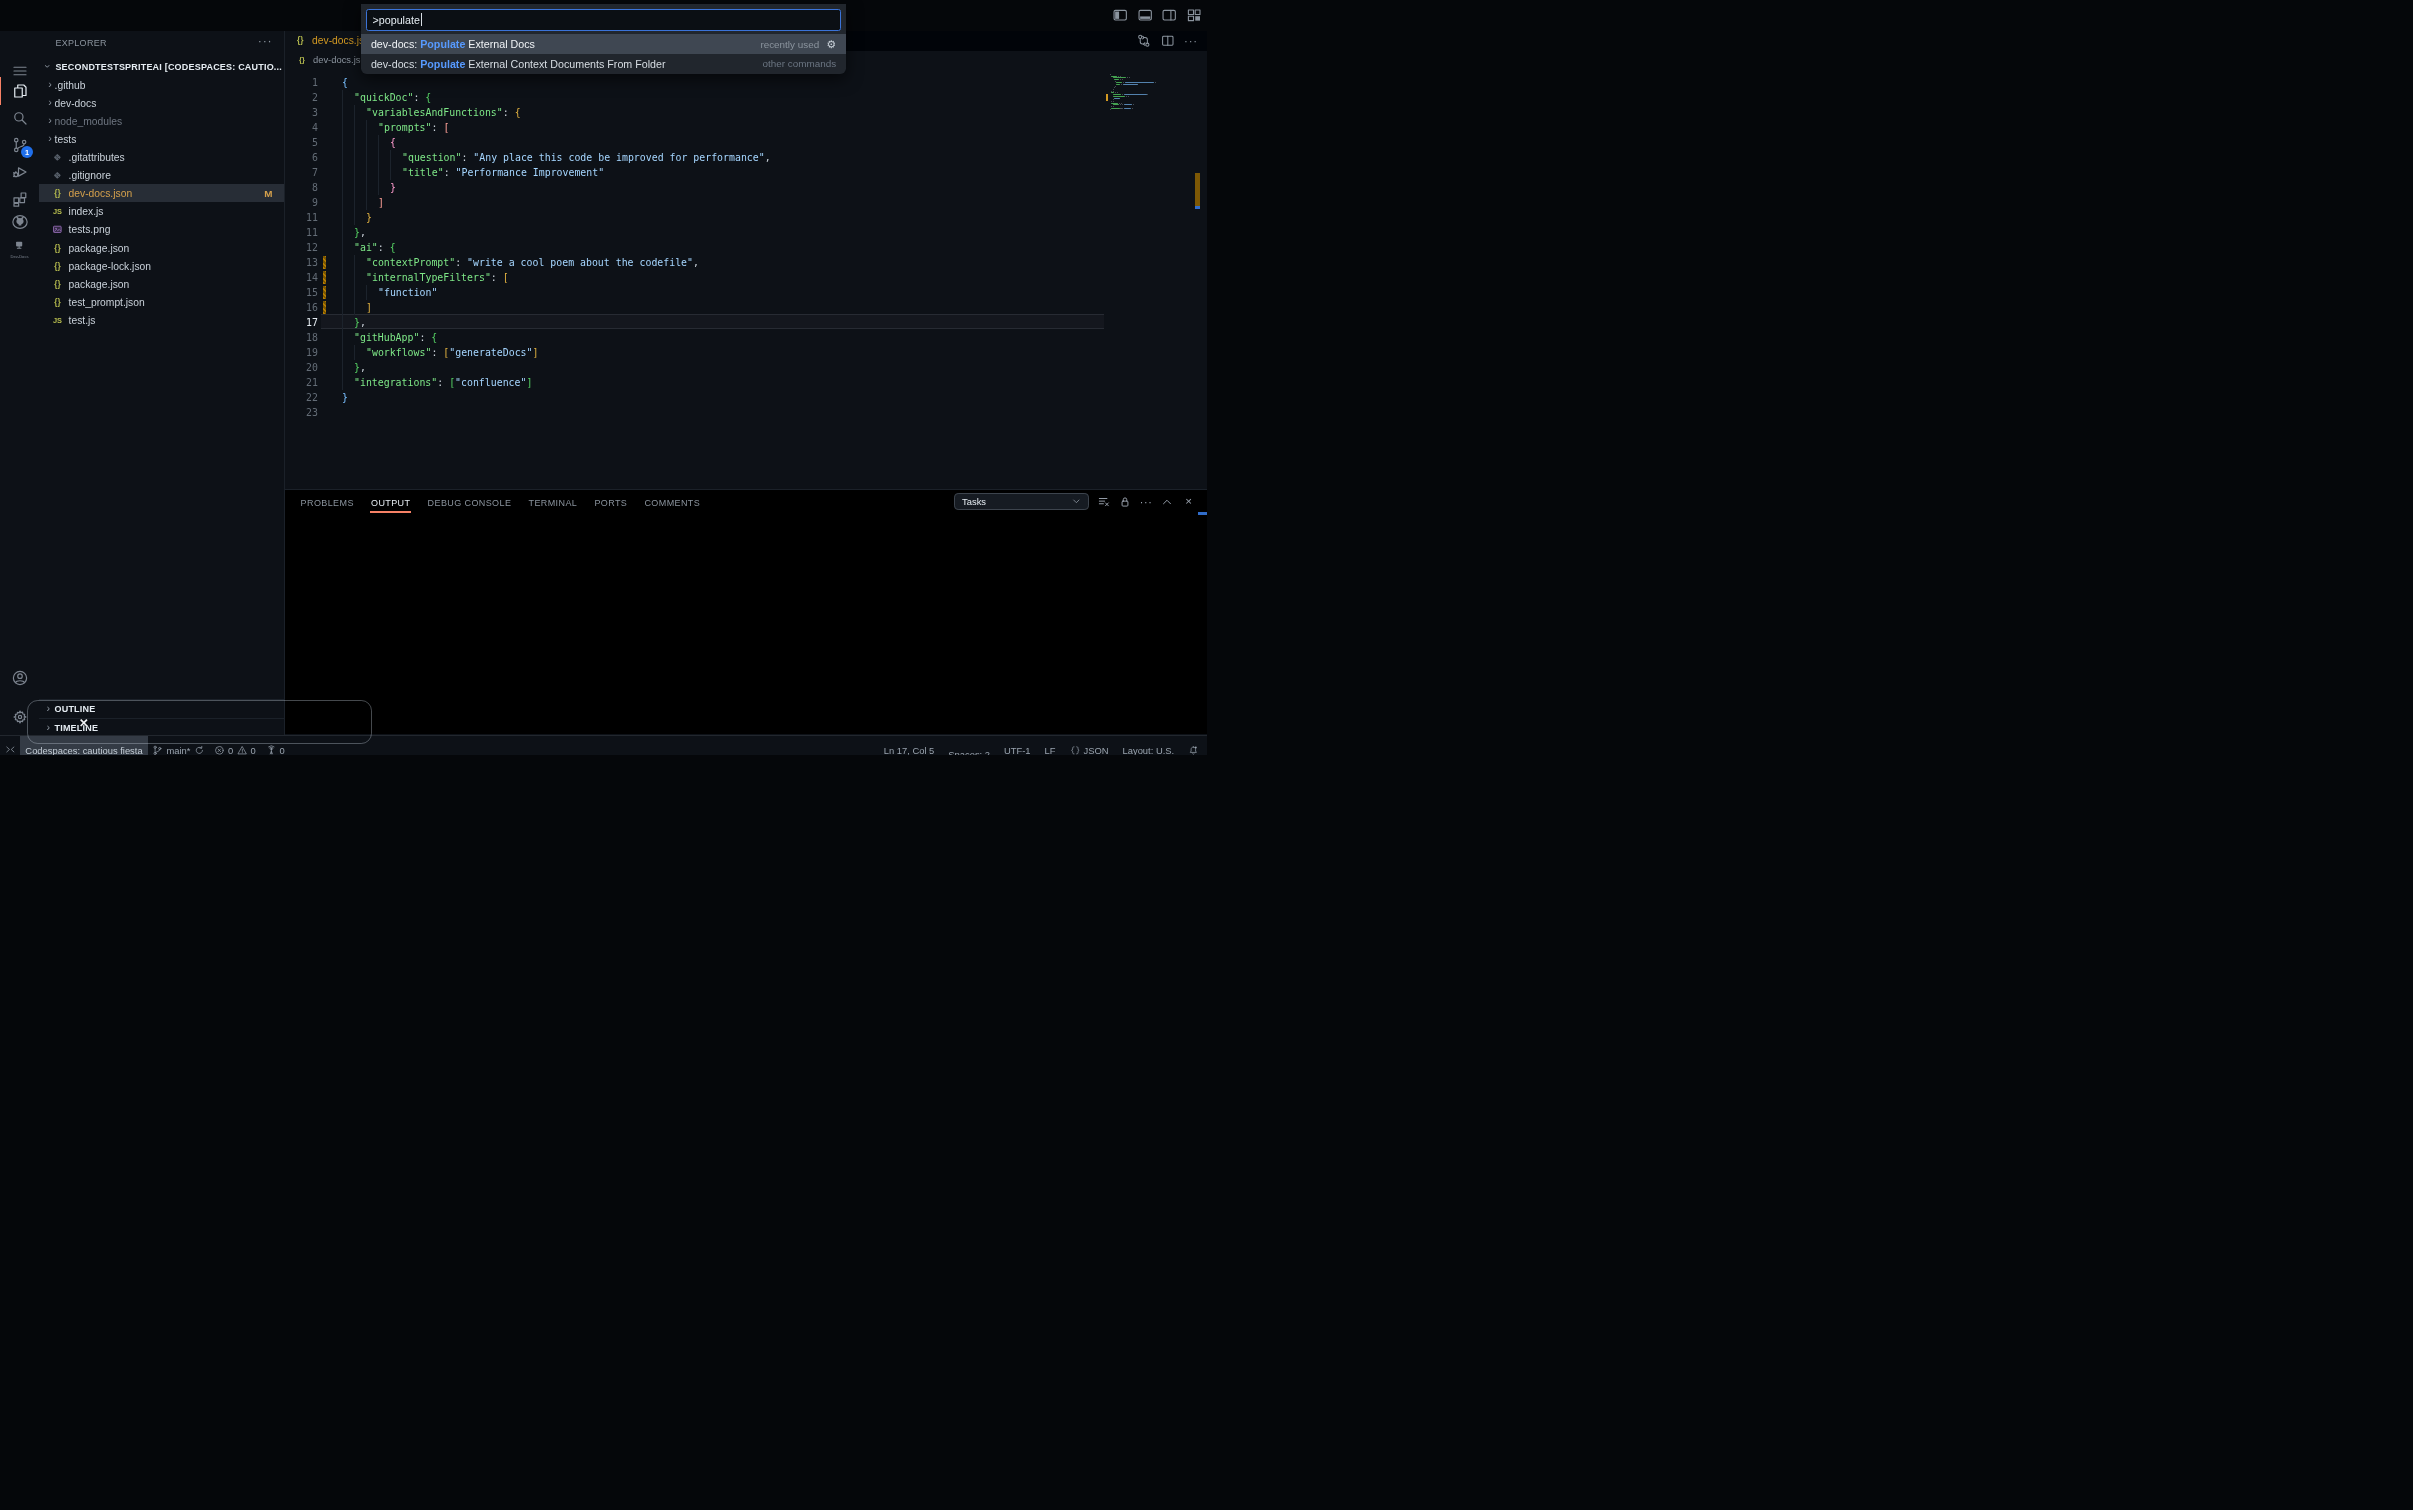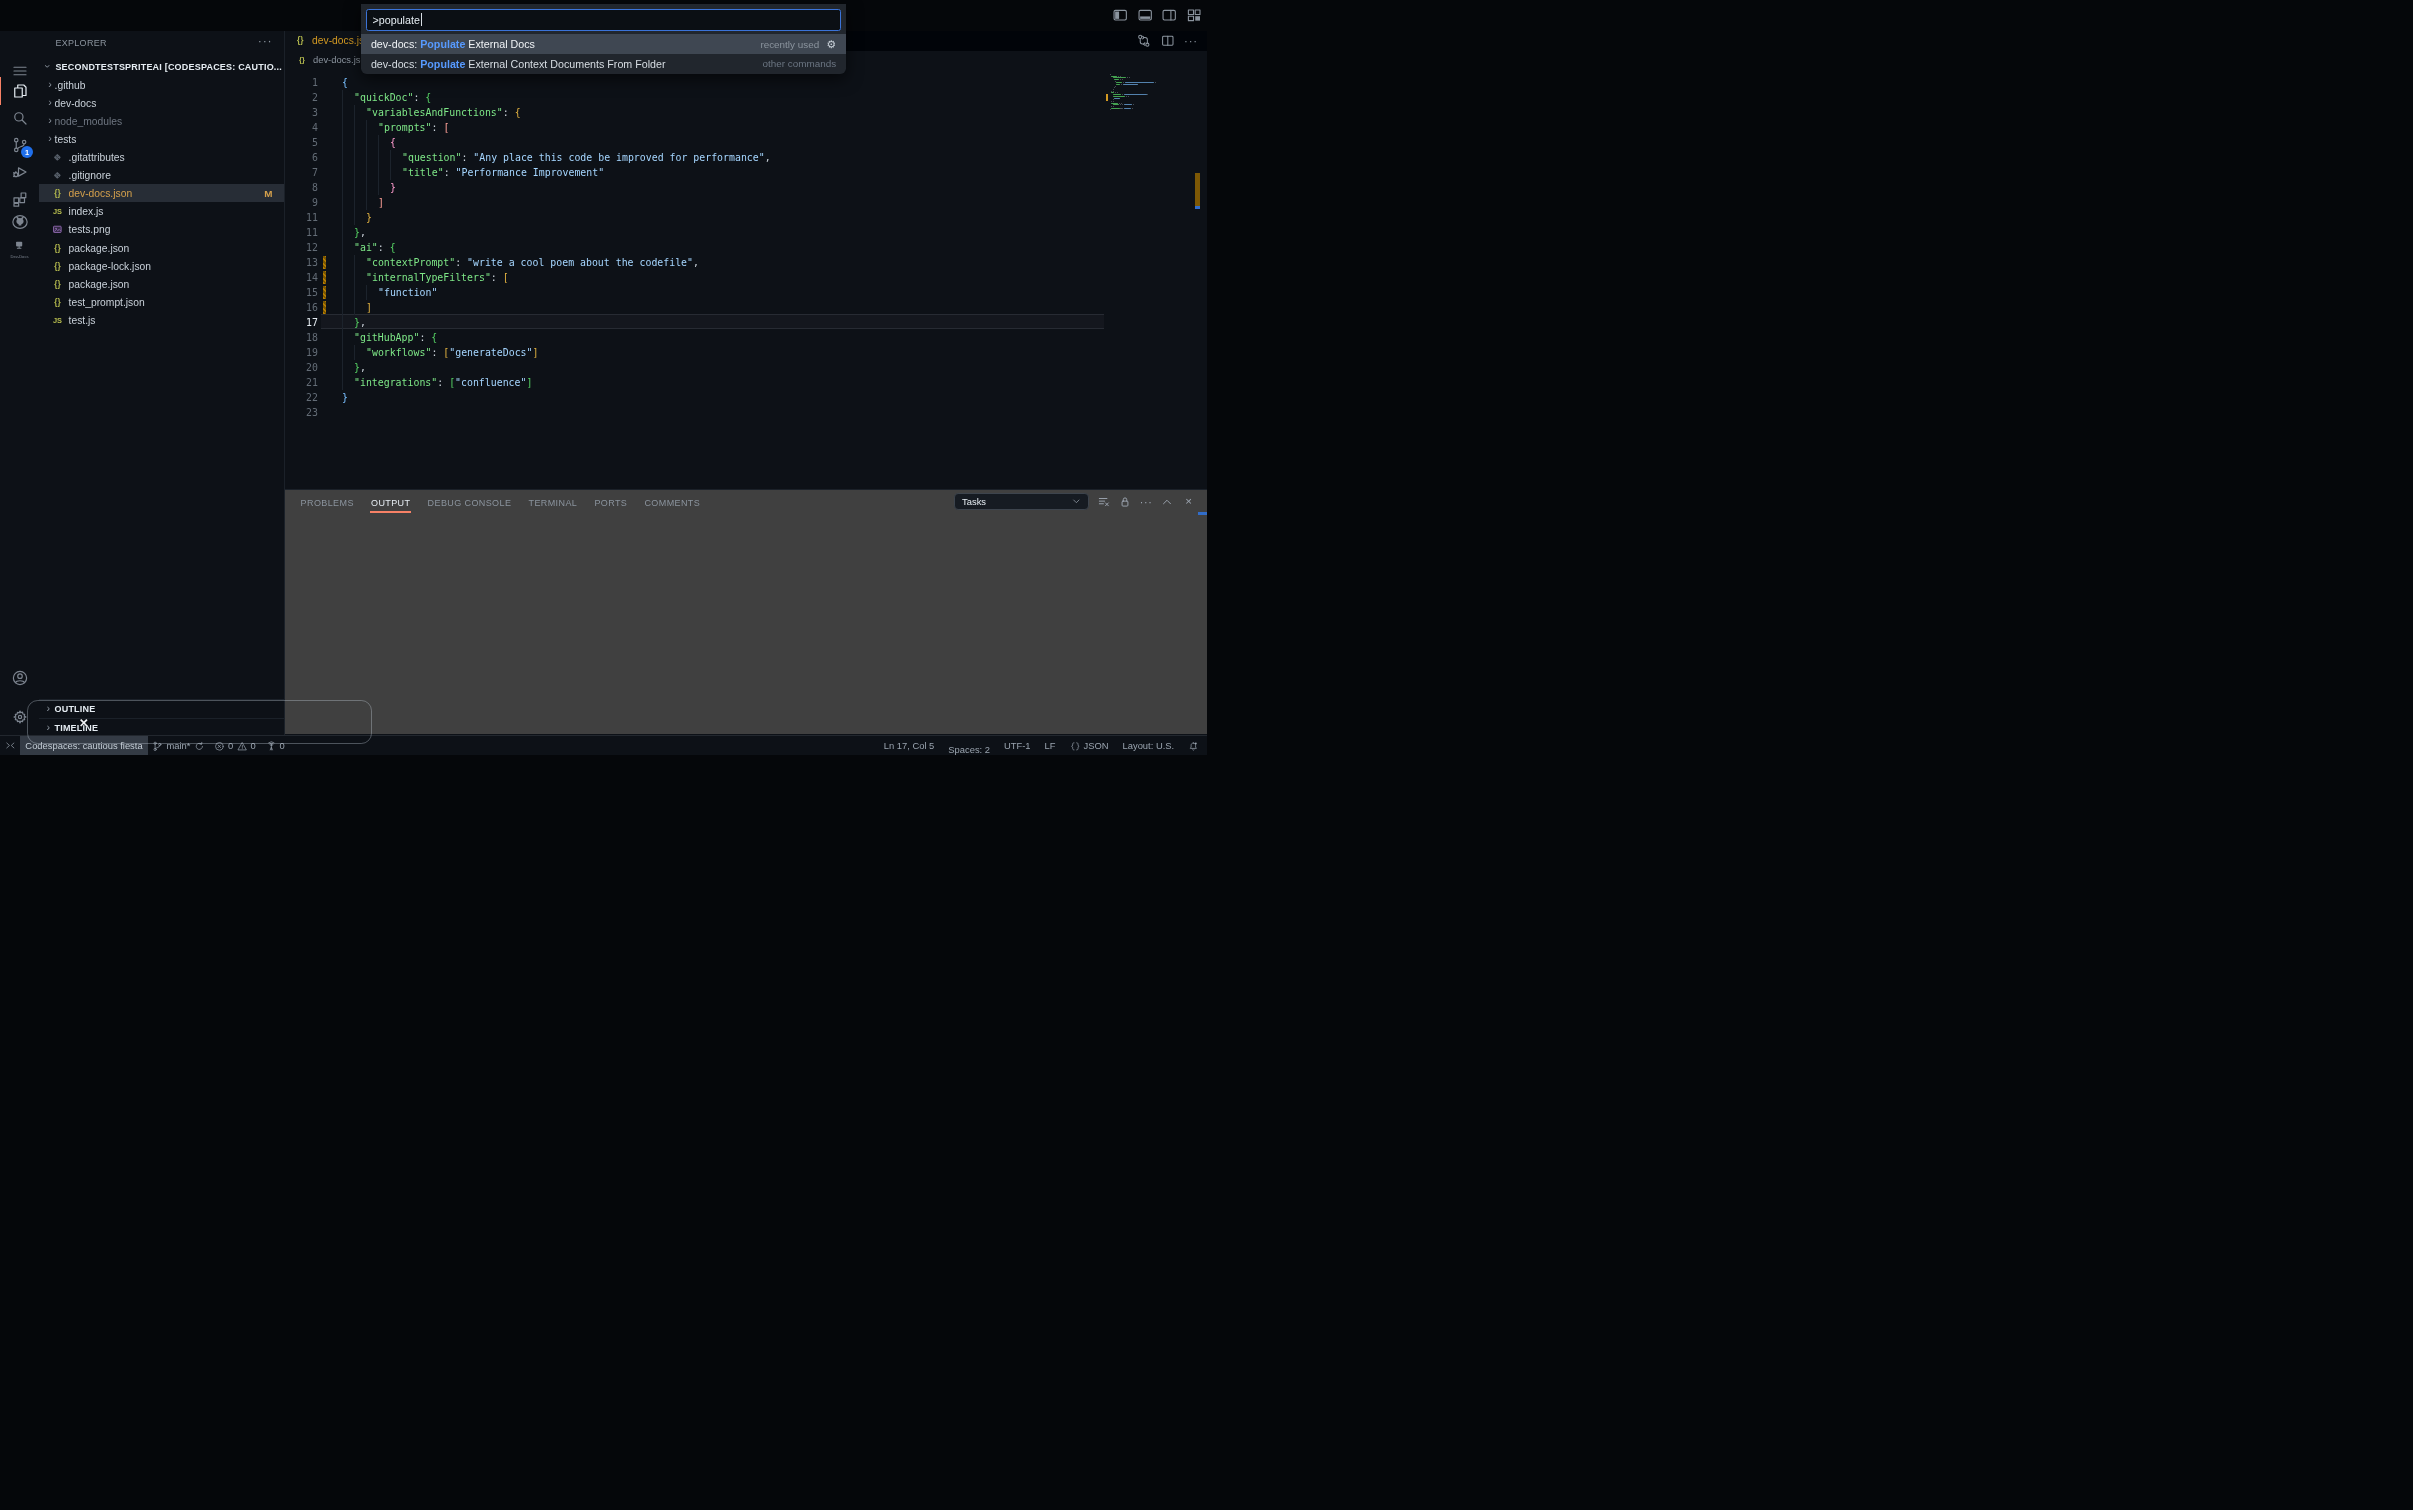--- a/index.html
+++ b/index.html
@@ -77,42 +77,42 @@
              border-top:0.8px solid rgba(110,118,129,.22); border-bottom:0.8px solid rgba(110,118,129,.22); }
 
   
   #minimap { position:absolute; left:821px; top:38px; width:90px; height:420px; }
   .mm-bar { position:absolute; height:1.1px; border-radius:0.8px; }
   .mm-mod { position:absolute; left:0; width:1.6px; background:#d29922; }
   #ovr-mod { position:absolute; left:910px; top:142px; width:4.9px; height:33px; background:#7d5805; }
   #ovr-cursor { position:absolute; left:910px; top:175px; width:4.9px; height:2.9px; background:#316dca; }
 
   
-  #panel { position:absolute; left:285px; top:489px; width:922px; height:245px; background:#404040; border-top:0.8px solid #1b2129; }
+  #panel { position:absolute; left:285px; top:489px; width:922px; height:245px; background:#000000; border-top:0.8px solid #1b2129; }
   #panel-tabs { position:absolute; left:14.8px; top:0; height:25.4px; display:flex; gap:15.6px; align-items:center; }
   .ptab { font-size:9px; letter-spacing:0.4px; color:#8b949e; cursor:pointer; position:relative; padding:4.9px 0.8px; }
   .ptab.active { color:#e6edf3; }
   .ptab.active::after { content:""; position:absolute; left:0; right:0; bottom:0; height:1.6px; background:#f78166; }
   #panel-controls { position:absolute; right:11.5px; top:3.3px; display:flex; align-items:center; gap:7.4px; color:#9ea7b3; }
   #task-select { width:135px; height:17px; border:0.8px solid #3d444d; border-radius:4.1px; background:#161b22;
                  display:flex; align-items:center; padding:0 6.6px; cursor:pointer; }
   #task-select .val { font-size:9.4px; color:#e6edf3; flex:1; }
   #task-select svg { width:10.7px; height:10.7px; }
   .pic { width:14px; height:14px; cursor:pointer; }
   .pic svg { width:14px; height:14px; display:block; }
   .pic.dots { font-size:10.7px; letter-spacing:0.8px; line-height:14px; width:auto; }
   .pic.close { font-size:11.5px; line-height:13px; text-align:center; }
   #panel-bluebar { position:absolute; right:0; top:22px; width:9px; height:2.5px; background:#316dca; }
 
   
   #statusbar { position:absolute; left:0; top:735px; width:1207px; height:20.5px; background:#0d1117; border-top:0.8px solid #22272e;
                font-size:9.4px; color:#9aa4af; }
   .sb-left { position:absolute; left:0; top:0; height:19.7px; display:flex; align-items:center; }
   .sb-right { position:absolute; right:8.2px; top:0; height:19.7px; display:flex; align-items:center; gap:14px; }
-  .sb-item { display:flex; align-items:center; gap:3.3px; height:19.7px; padding:0 4.9px; cursor:pointer; white-space:nowrap; }
+  .sb-item { display:flex; align-items:flex-end; gap:3.3px; height:19.7px; padding:0 4.9px; cursor:pointer; white-space:nowrap; }
   .sb-item.hovered { background:#343b45; color:#c3ccd5; }
   .sb-item svg { width:10.7px; height:10.7px; display:block; }
 
   
   #palette { position:absolute; left:361px; top:4.1px; width:485px; background:#21262d; border-radius:0 0 5.7px 5.7px;
              box-shadow:0 4.9px 16.4px rgba(0,0,0,.6); padding:4.9px 4.9px 0 4.9px; z-index:100; }
   #palette-input { height:22px; background:#0b0f14; border:1.2px solid #3b73d8; border-radius:2.5px;
                    display:flex; align-items:center; padding:0 5.7px; }
   #palette-query { font-size:10.7px; color:#e6edf3; }
   #palette-caret { width:1.2px; height:13px; background:#d7dde3; margin-left:0.8px; }

